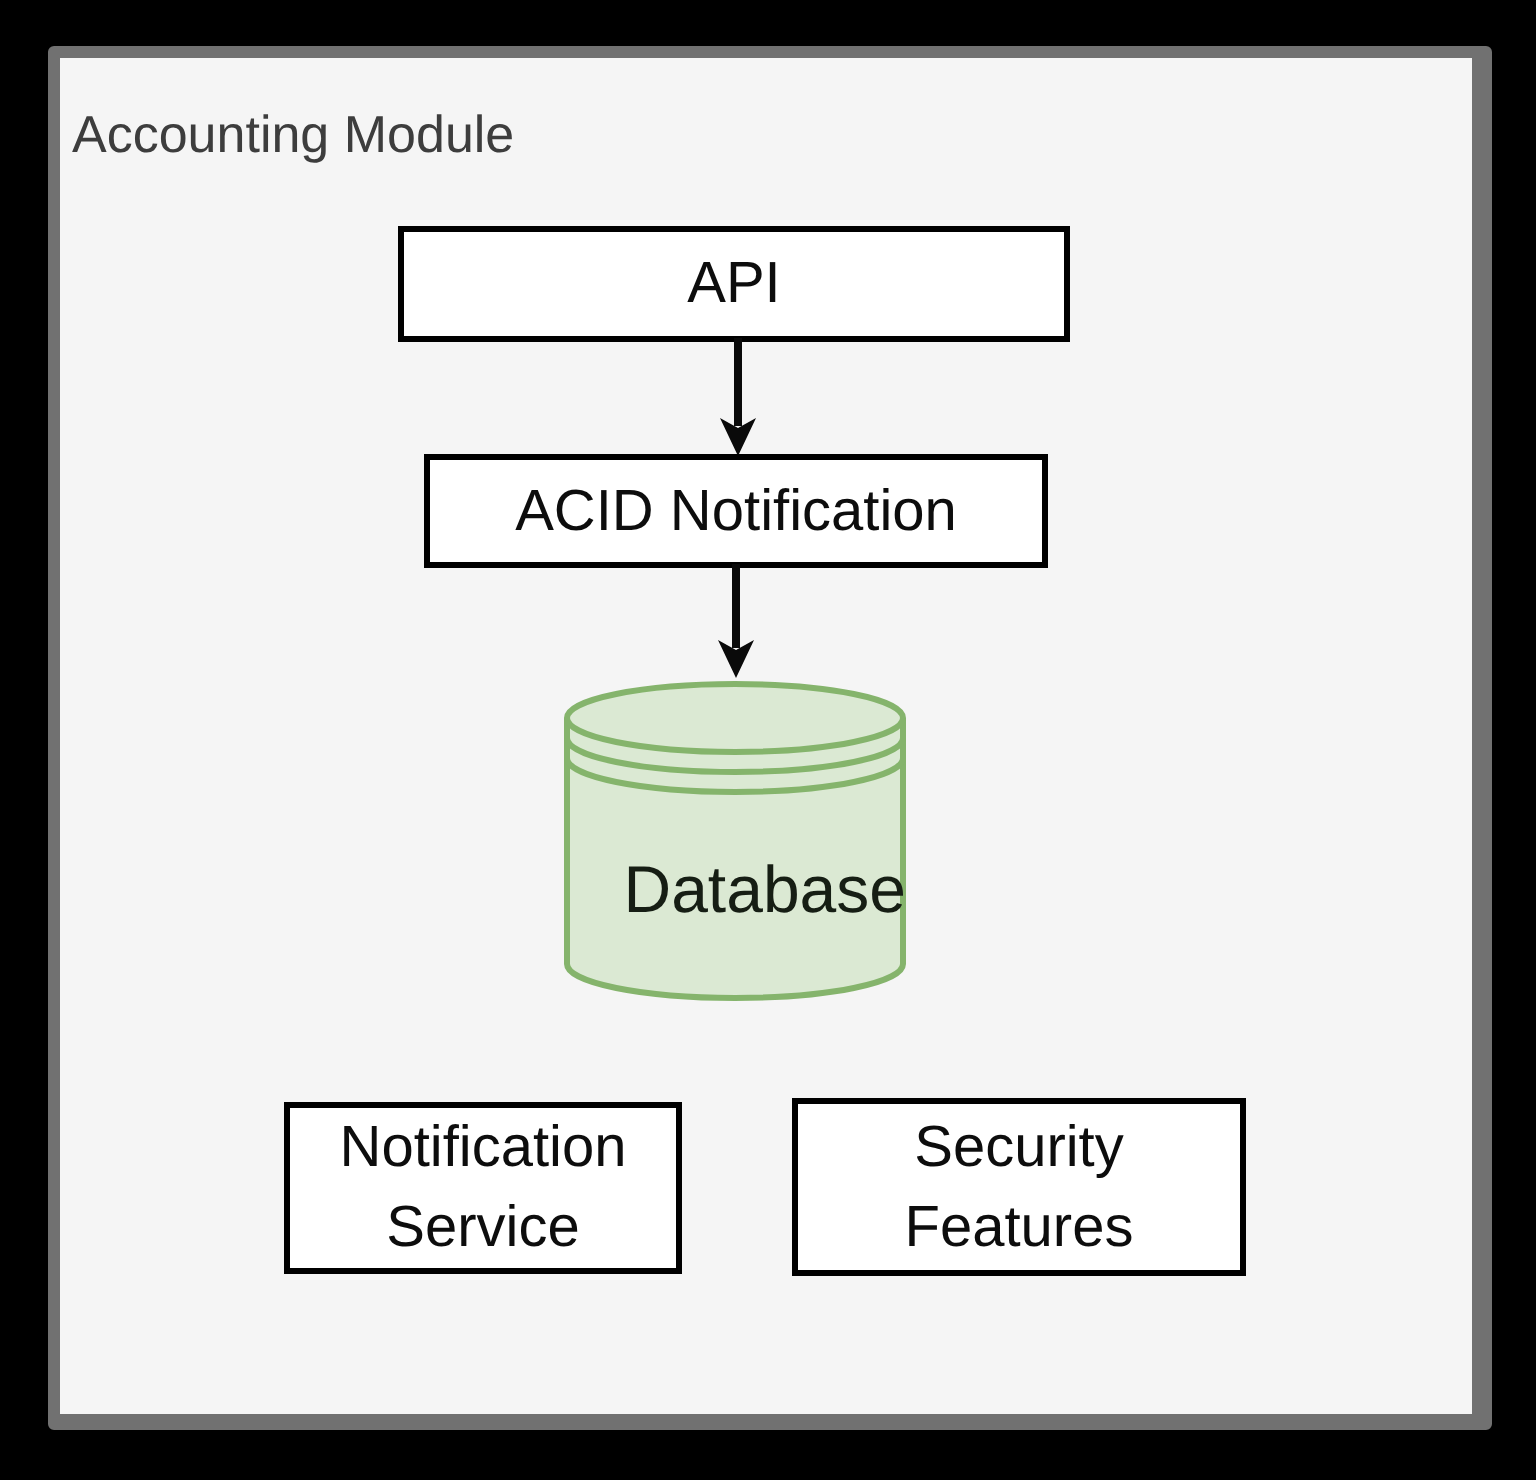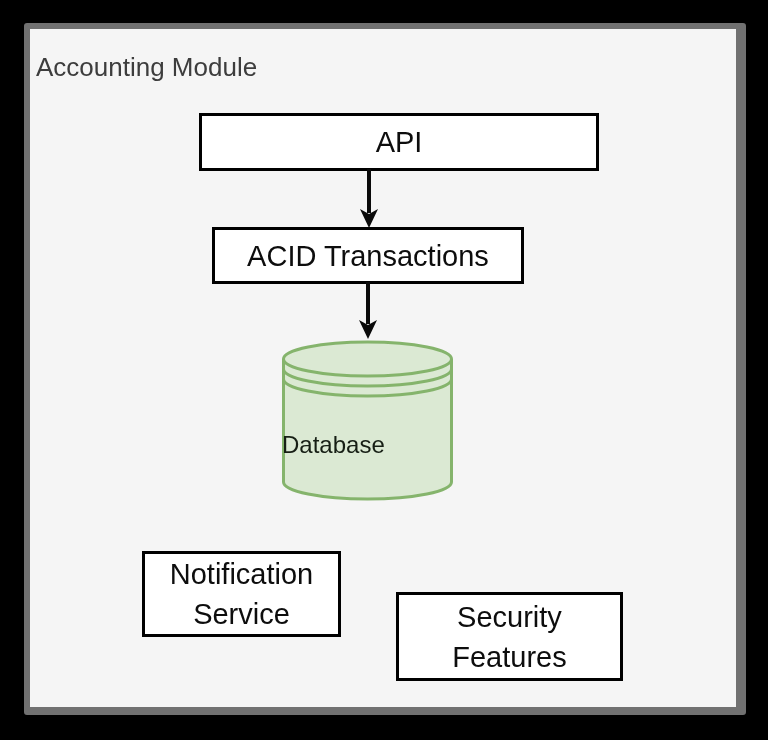--- a/index.html
+++ b/index.html
@@ -41,38 +41,38 @@
   .node{
     position:absolute;
     background:var(--node-bg);
     border:3px solid var(--node-border);
     color:var(--node-text);
     display:flex;align-items:center;justify-content:center;
     text-align:center;
     font-size:29px;line-height:40px;
     white-space:pre-line;
   }
-  .node-api{left:199px;top:113px;width:400px;height:58px;}
+  .node-api{left:199px;top:113px;width:336px;height:58px;}
   .node-acid{left:212px;top:227px;width:312px;height:57px;}
   .node-notification{left:142px;top:551px;width:199px;height:86px;padding:0 0;}
-  .node-security{left:396px;top:549px;width:227px;height:89px;padding:0 4px;margin-top:43px;}
+  .node-security{left:396px;top:549px;width:227px;height:89px;padding:0 4px;}
   .arrow{position:absolute;width:22px;overflow:visible;}
   .arrow-1{left:358px;top:169px;height:60px;}
   .arrow-2{left:357px;top:282px;height:58px;}
   .arrow svg{display:block;width:100%;height:100%;}
   .arrow line{stroke:var(--arrow);stroke-width:4;}
   .arrow polygon{fill:var(--arrow);}
   .db-cylinder{position:absolute;left:282px;top:339px;width:171px;height:163px;}
   .db-cylinder svg{display:block;width:171px;height:163px;overflow:visible;}
   .db-shape{fill:var(--db-fill);stroke:var(--db-stroke);stroke-width:3;}
   .db-rim{fill:none;stroke:var(--db-stroke);stroke-width:3;}
   .db-label{
     position:absolute;left:282px;top:426px;width:171px;
-    text-align:left;
-    font-size:24px;line-height:38px;
+    text-align:right;
+    font-size:33px;line-height:38px;
     color:var(--db-text);
   }
 </style>
 </head>
 <body>
 
 <div class="screen">
 
   <div class="panel"></div>
 
@@ -80,21 +80,21 @@
 
   <div class="node node-api">API</div>
 
   <div class="arrow arrow-1">
     <svg viewBox="0 0 22 60">
       <line x1="11" y1="0" x2="11" y2="44"></line>
       <polygon points="2,40 11,59 20,40 11,45"></polygon>
     </svg>
   </div>
 
-  <div class="node node-acid">ACID Transactions</div>
+  <div class="node node-acid">ACID Notification</div>
 
   <div class="arrow arrow-2">
     <svg viewBox="0 0 22 58">
       <line x1="11" y1="0" x2="11" y2="42"></line>
       <polygon points="2,38 11,57 20,38 11,43"></polygon>
     </svg>
   </div>
 
   <div class="db-cylinder">
     <svg viewBox="0 0 171 163">

